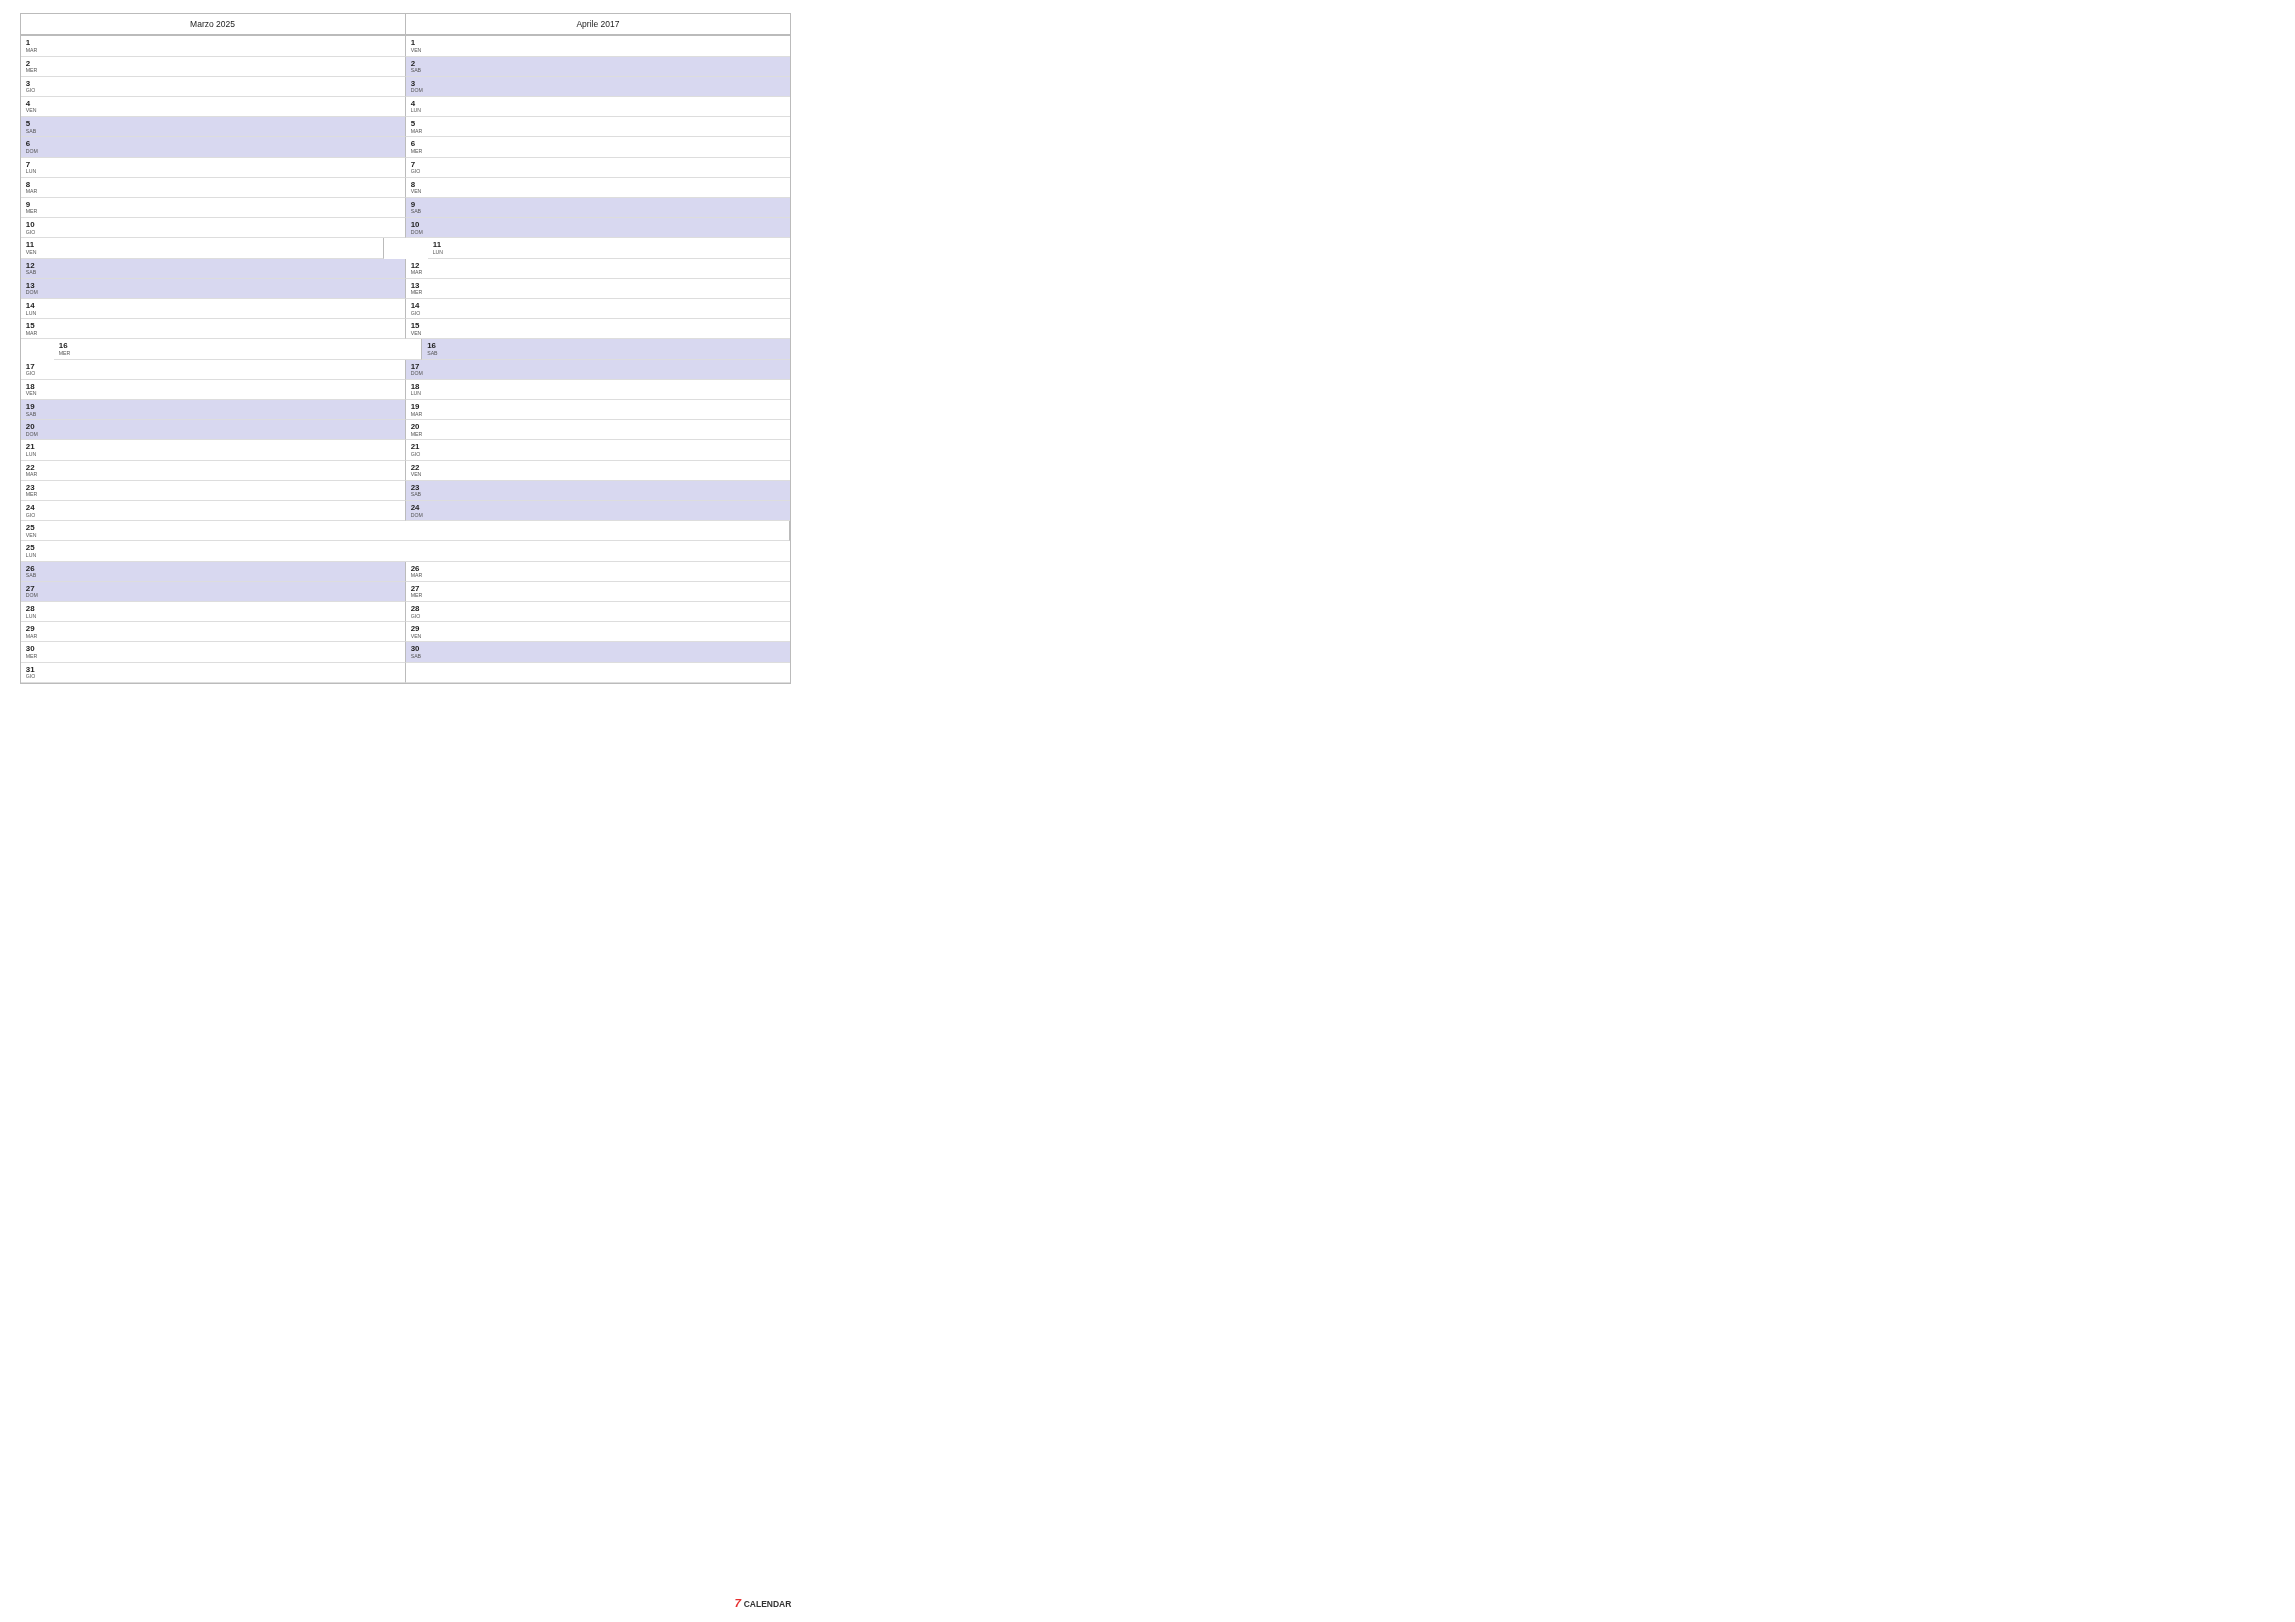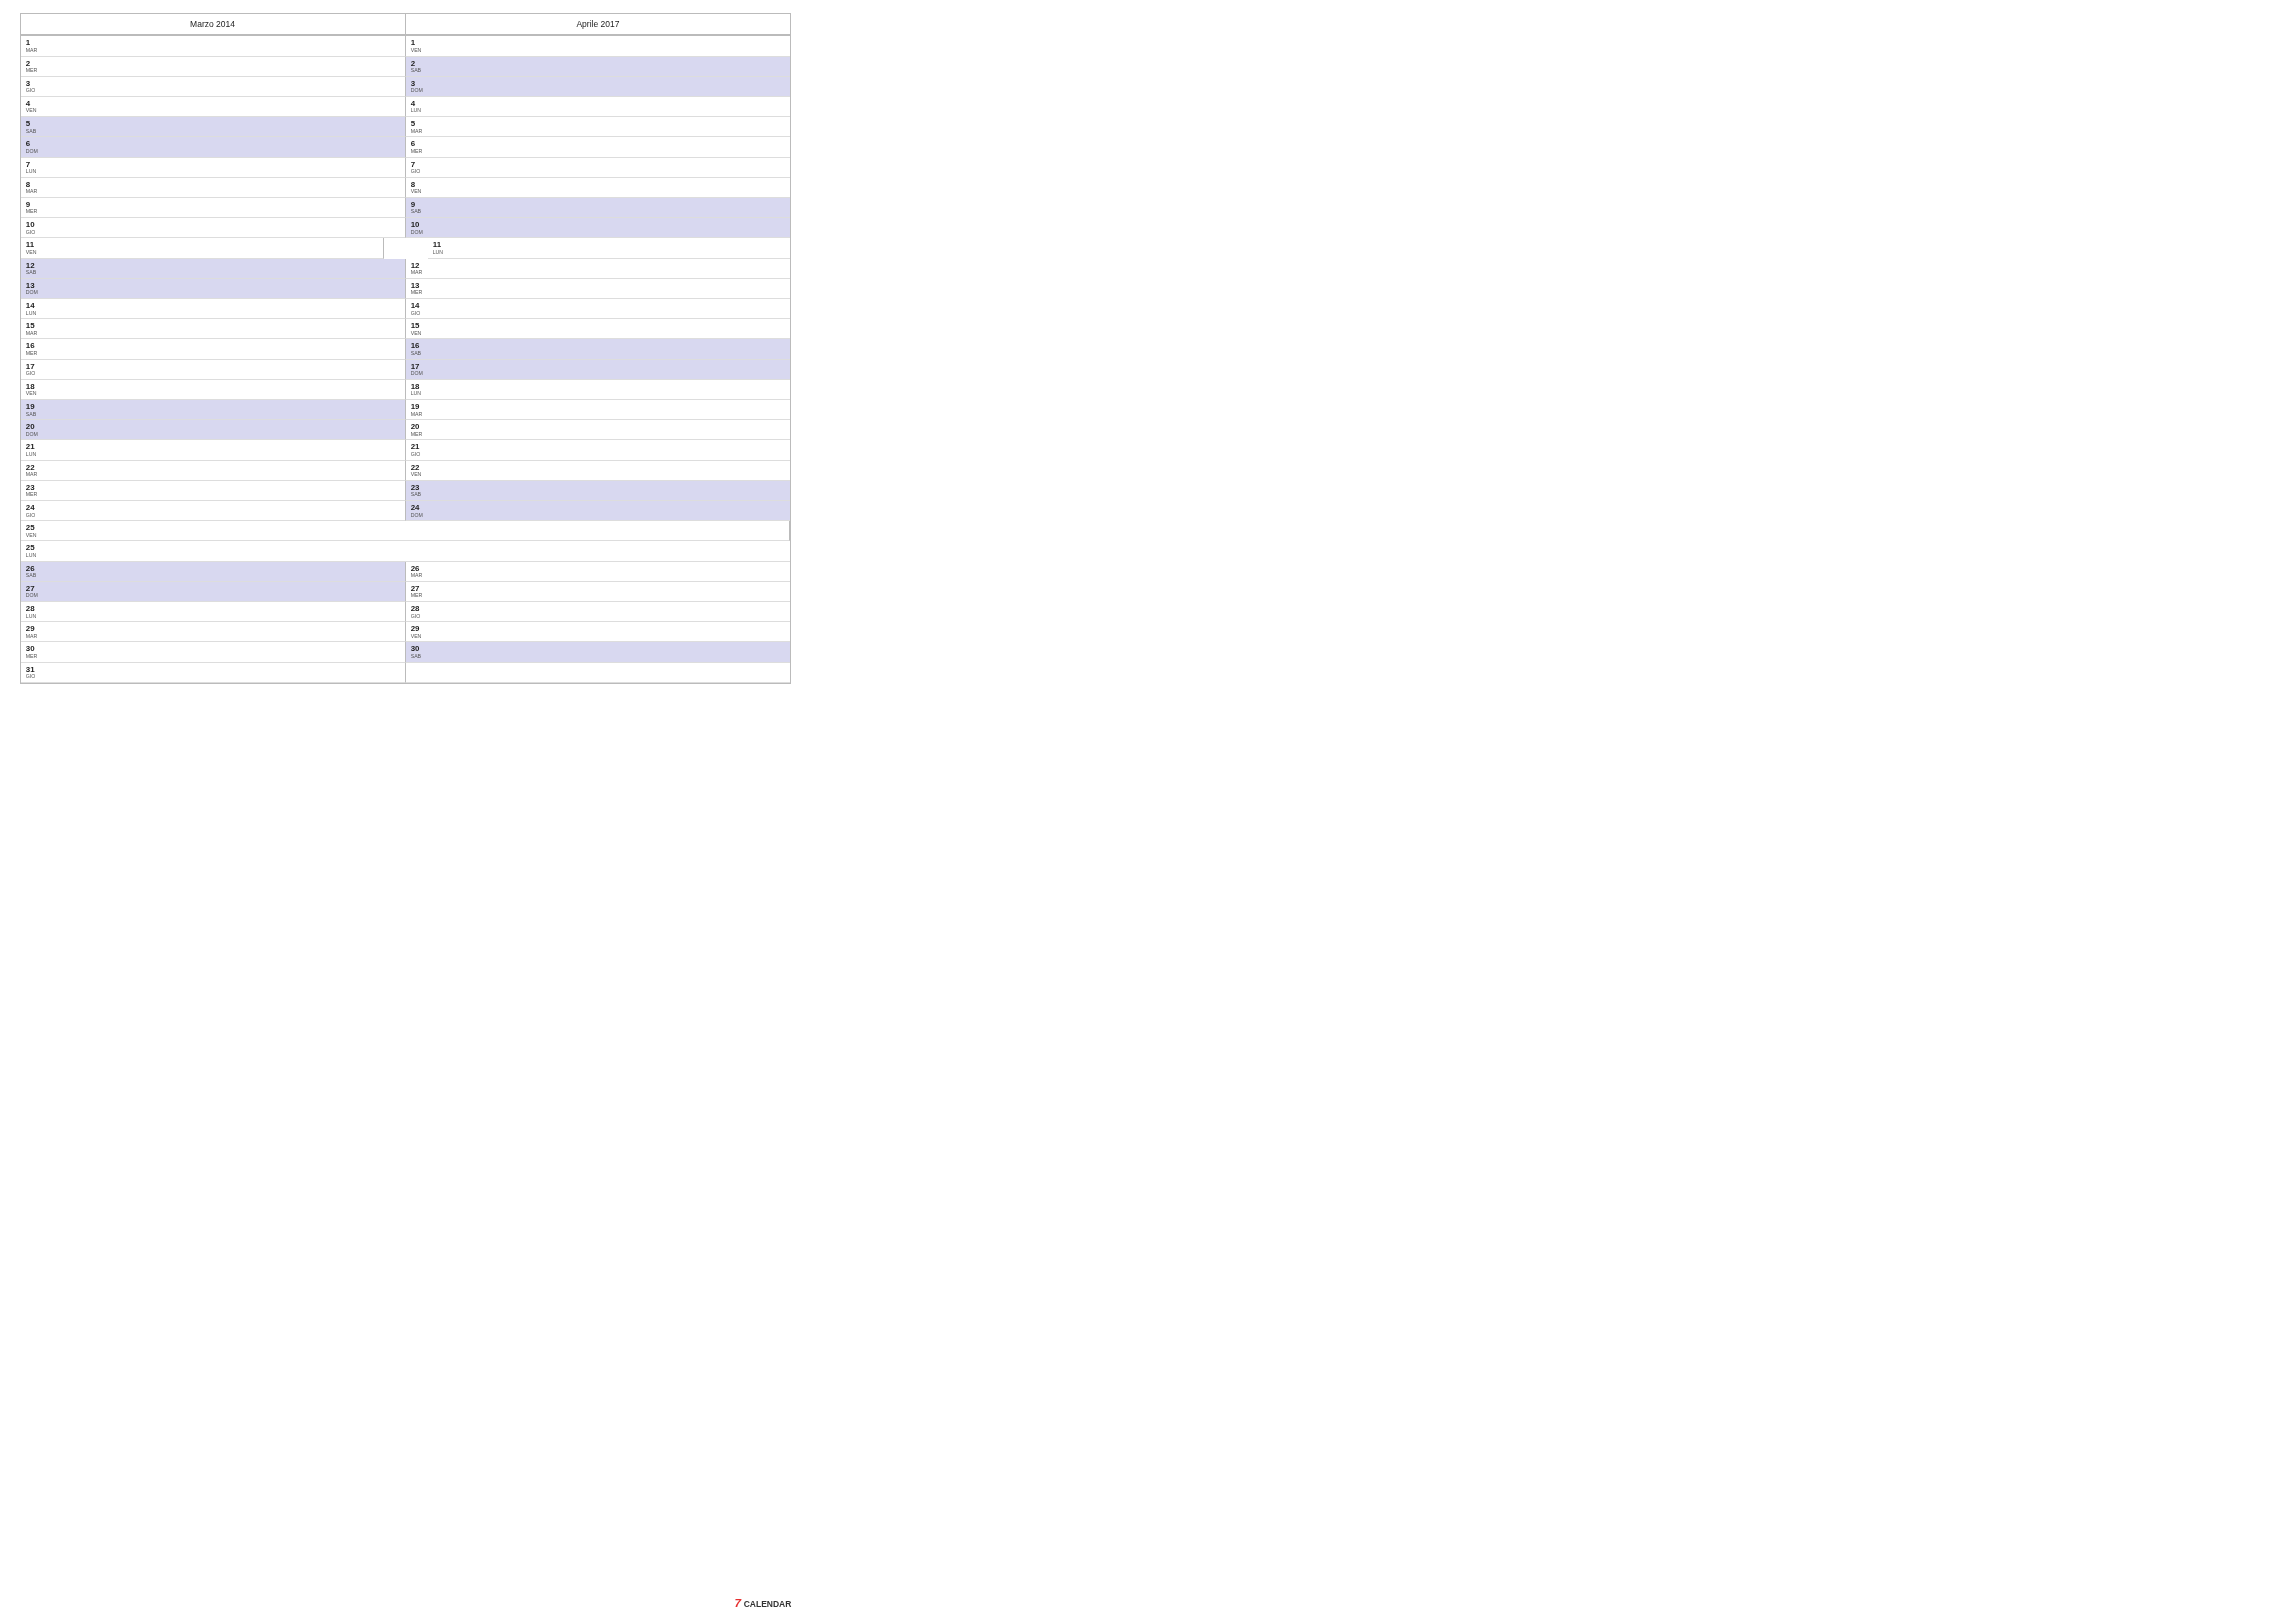--- a/index.html
+++ b/index.html
@@ -78,21 +78,21 @@
       font-style: italic;
       line-height: 1;
     }
   </style>
 </head>
 <body>
 
 <div class="page">
   <div class="calendar-grid" id="calendar-grid" style="display: flex; flex-direction: column; border: 0.7px solid rgb(187, 187, 187);">
   <div style="display: grid; grid-template-columns: 1fr 1fr; border-bottom: 0.7px solid rgb(187, 187, 187);">
-        <div class="month-header" style="border-right: 0.7px solid rgb(187, 187, 187);">Marzo 2014</div>
+        <div class="month-header" style="border-right: 0.7px solid rgb(187, 187, 187);">Marzo 2025</div>
         <div class="month-header">Aprile 2017</div>
       </div>
       <div style="display: grid; grid-template-columns: 1fr 1fr;">
         <div class="day-row" style="border-bottom: 0.7px solid rgb(221, 221, 221); border-right: 0.7px solid rgb(187, 187, 187);">
           <div class="day-info">
       <span class="day-number">1</span>
       <span class="day-name">MAR</span>
     </div>
         </div>
         <div class="day-row" style="border-bottom: 0.7px solid rgb(221, 221, 221);">
@@ -291,21 +291,21 @@
       <span class="day-name">MAR</span>
     </div>
         </div>
         <div class="day-row" style="border-bottom: 0.7px solid rgb(221, 221, 221);">
           <div class="day-info">
       <span class="day-number">15</span>
       <span class="day-name">VEN</span>
     </div>
         </div>
       </div>
-      <div style="display: grid; grid-template-columns: 1fr 1fr;">
+      <div style="display: grid; grid-template-columns: 1fr 1fr; margin-left: 33px;">
         <div class="day-row" style="border-bottom: 0.7px solid rgb(221, 221, 221); border-right: 0.7px solid rgb(187, 187, 187);">
           <div class="day-info">
       <span class="day-number">16</span>
       <span class="day-name">MER</span>
     </div>
         </div>
         <div class="day-row weekend" style="border-bottom: 0.7px solid rgb(221, 221, 221);">
           <div class="day-info">
       <span class="day-number">16</span>
       <span class="day-name">SAB</span>

